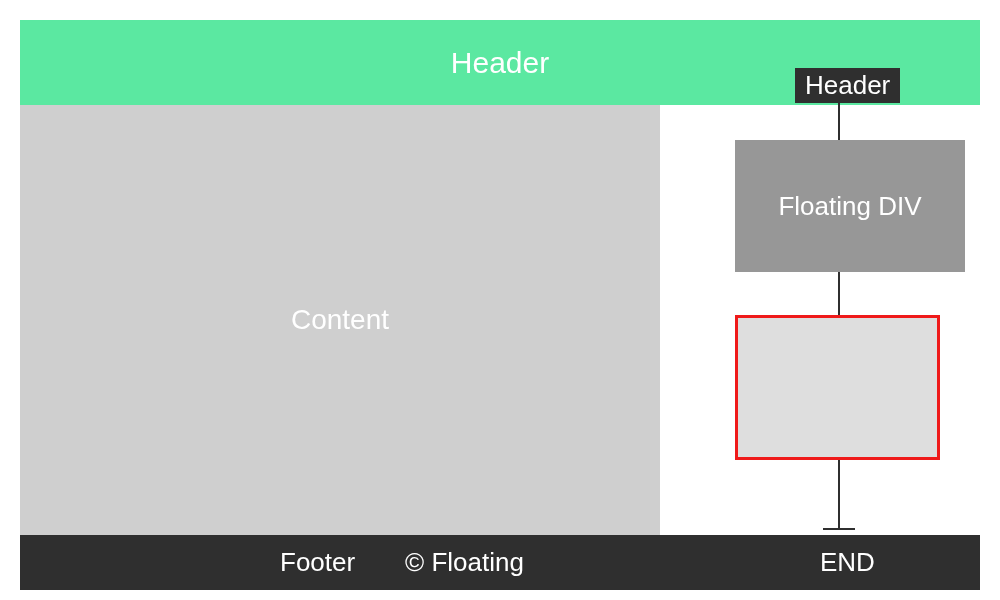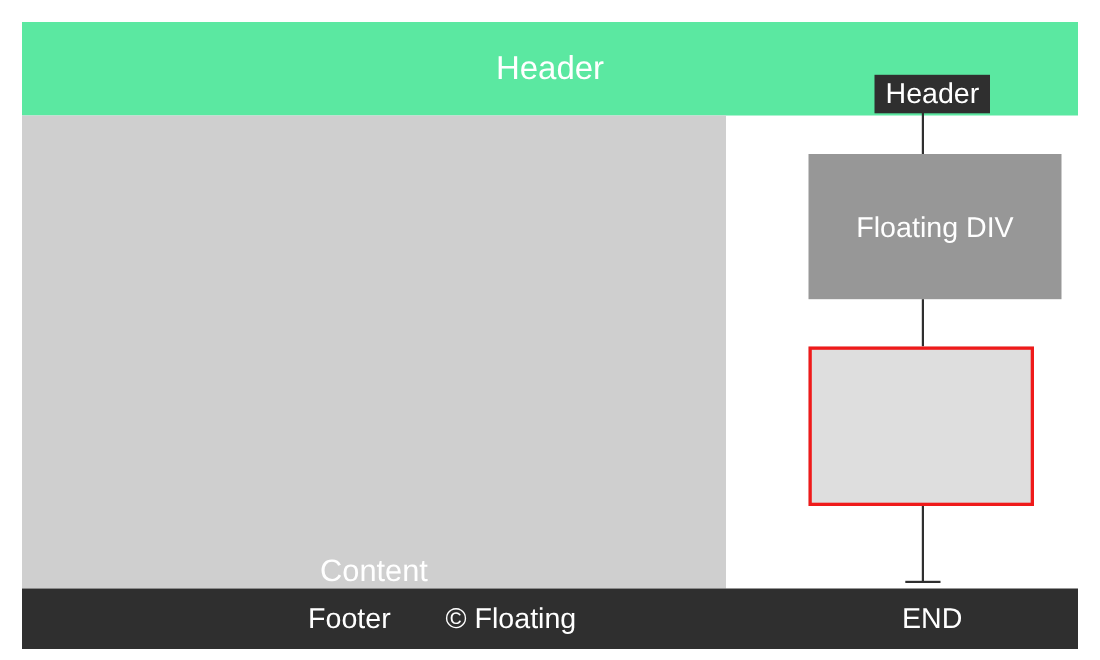--- a/index.html
+++ b/index.html
@@ -13,21 +13,21 @@
     background: #5be8a1;
     display: flex; align-items: center; justify-content: center;
     color: #fff; font-size: 30px; font-weight: 400;
   }
 
   .content {
     position: absolute;
     left: 20px; top: 105px;
     width: 640px; height: 430px;
     background: #cfcfcf;
-    display: flex; align-items: flex-end; justify-content: center;
+    display: flex; align-items: center; justify-content: center;
     color: #fff; font-size: 28px;
   }
 
   .footer {
     position: absolute;
     left: 20px; top: 535px;
     width: 960px; height: 55px;
     background: #2f2f2f;
     color: #fff; font-size: 26px;
     display: flex; align-items: center;

